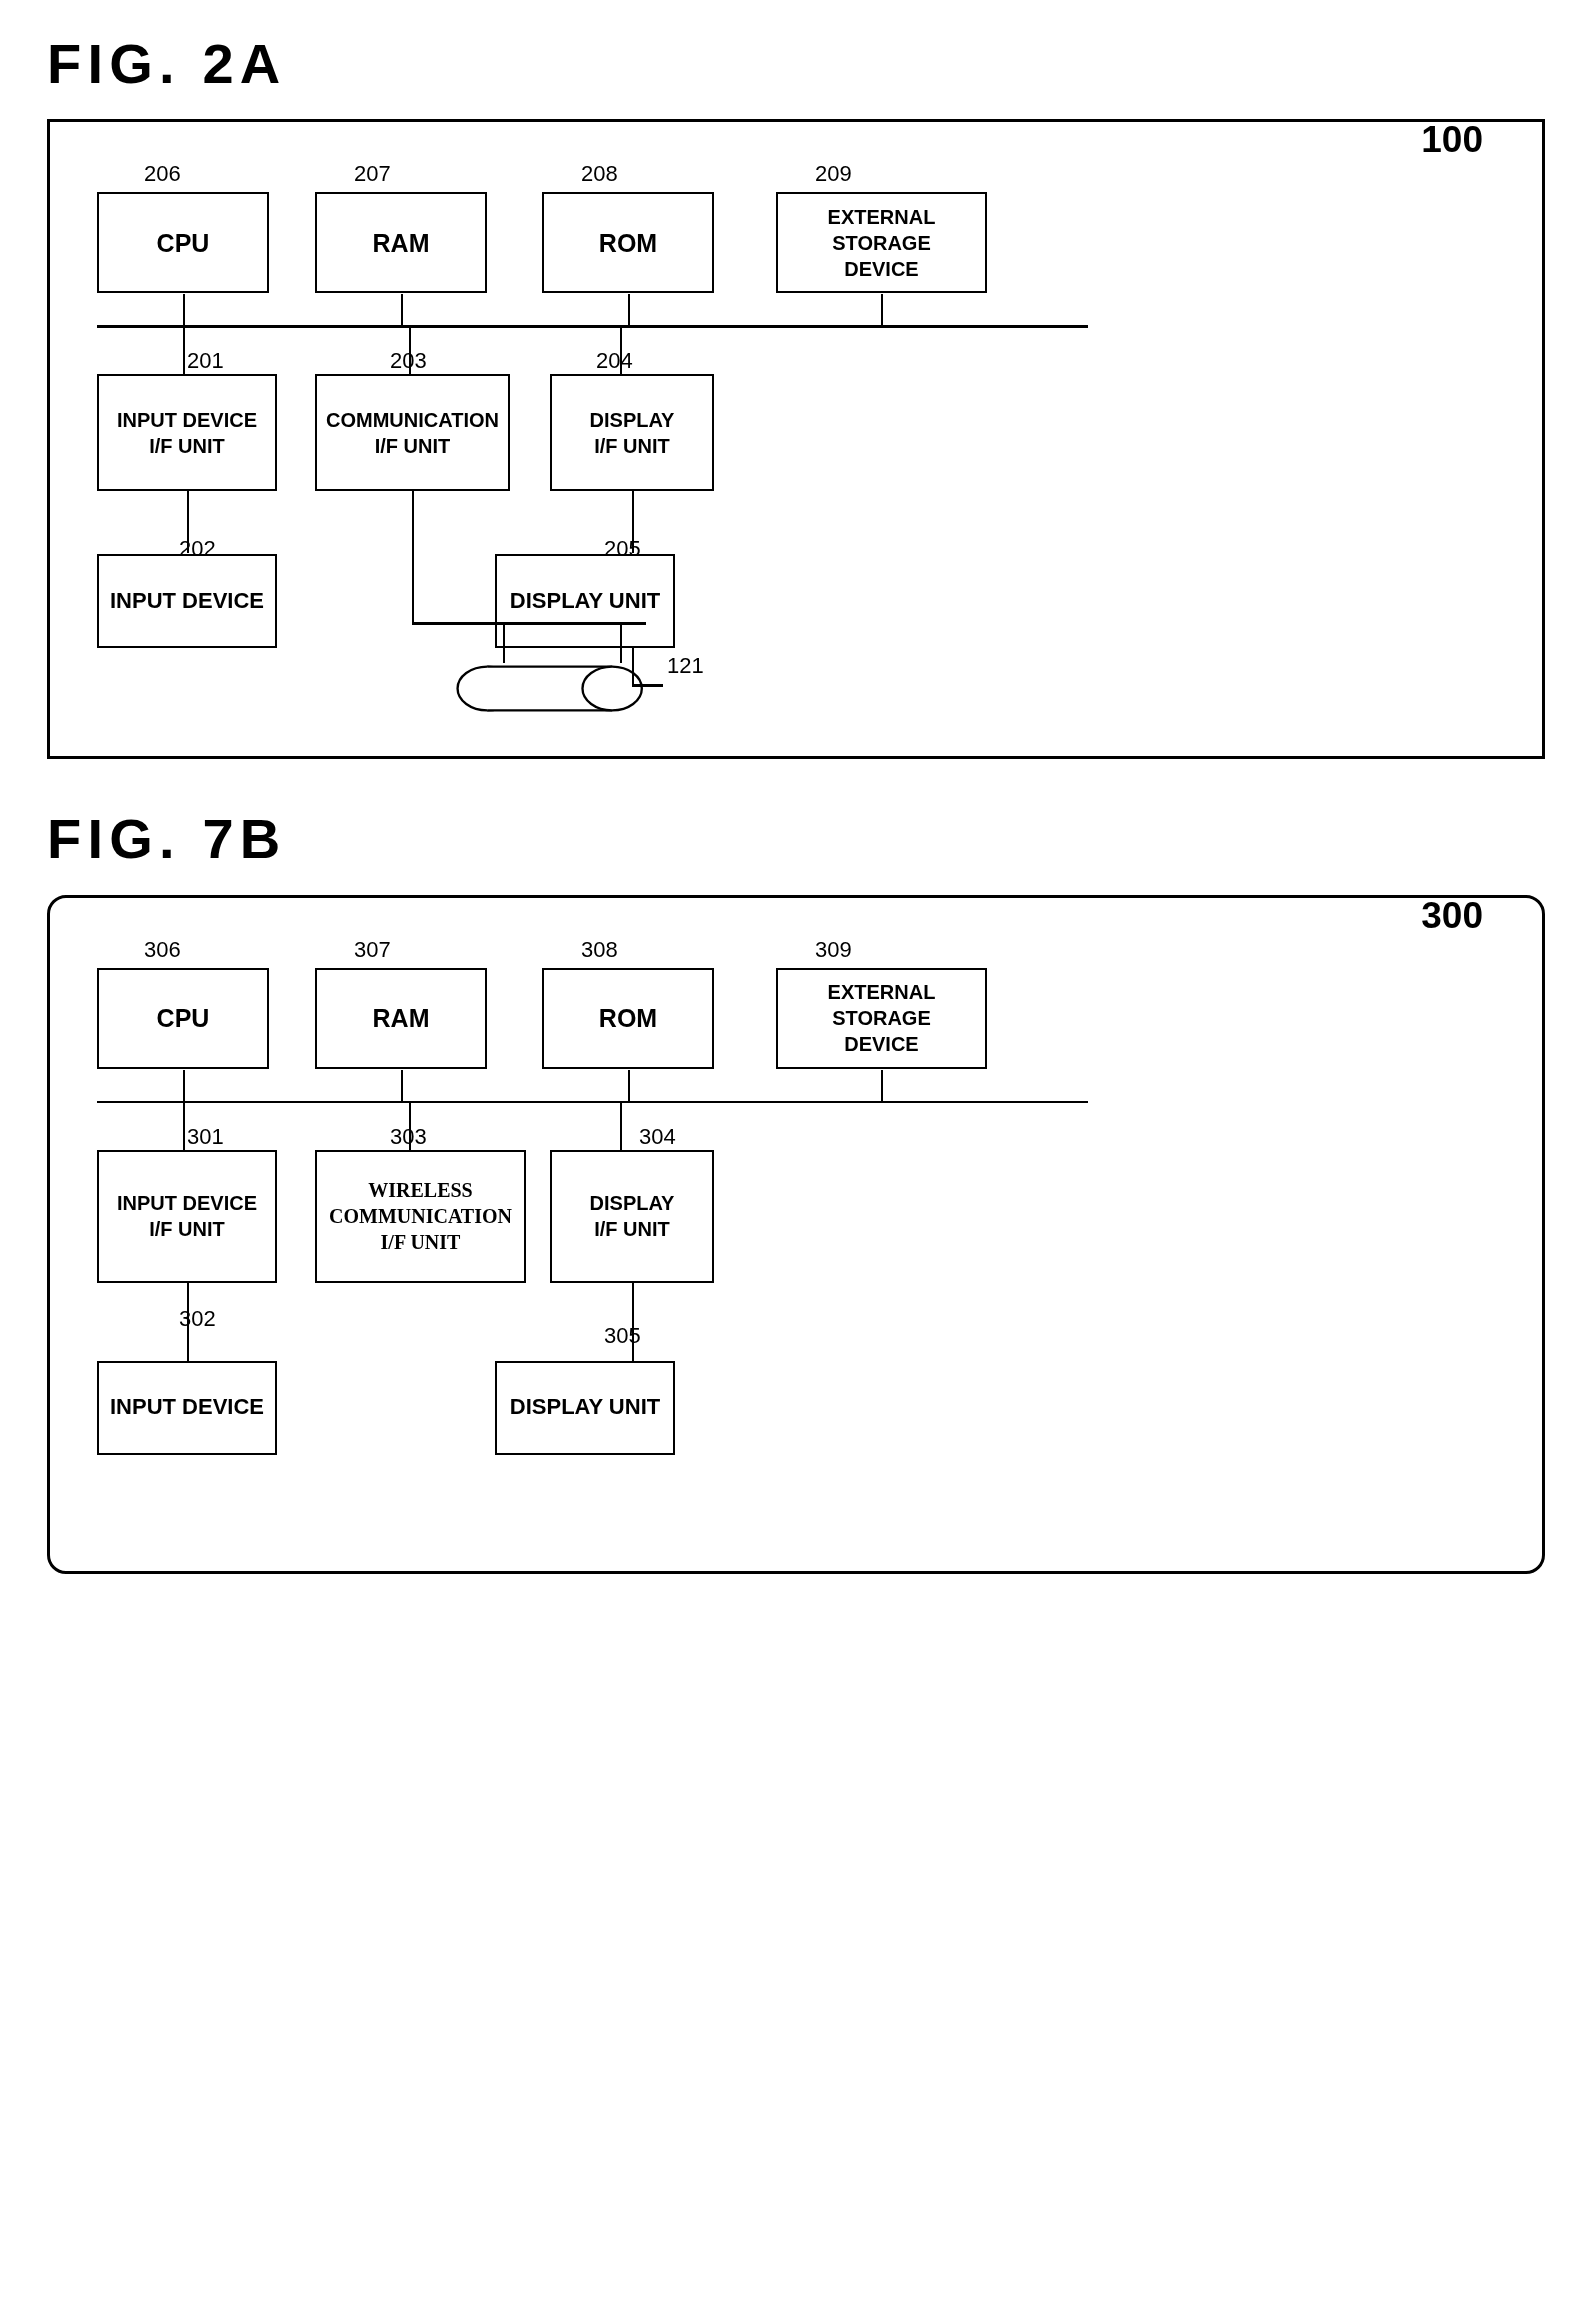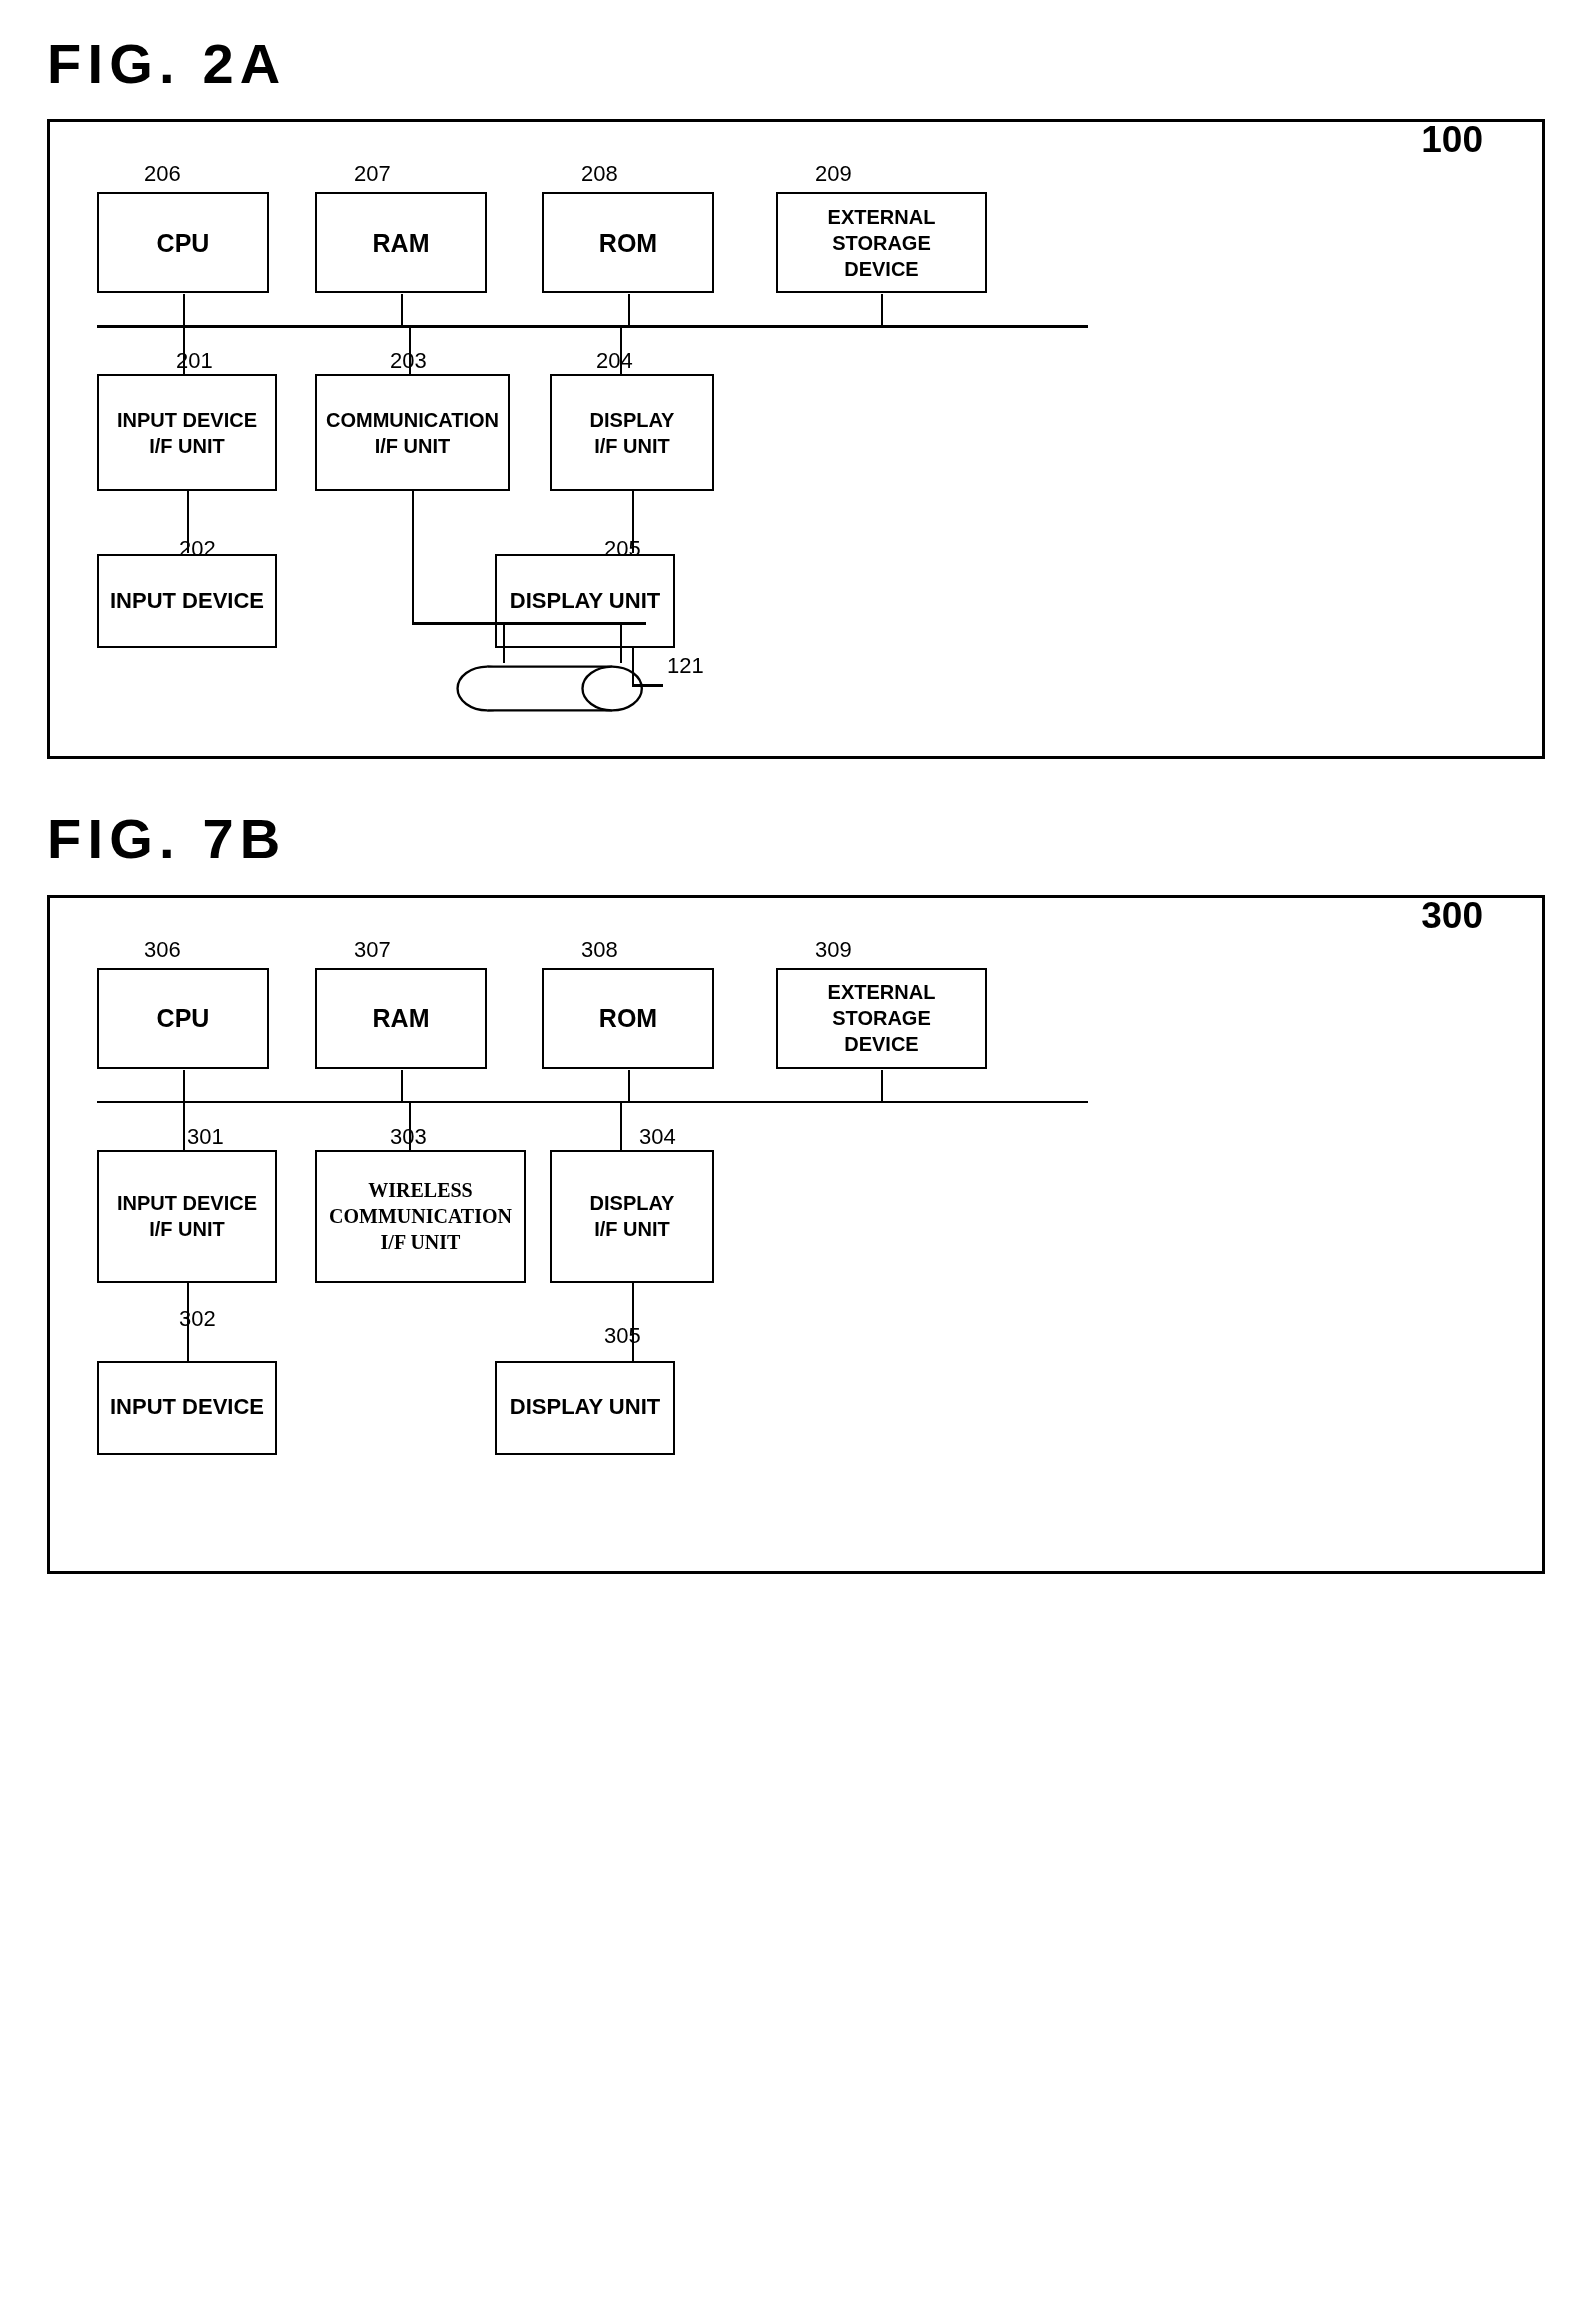--- a/index.html
+++ b/index.html
@@ -54,20 +54,21 @@
       height: 703px;
     }
 
     .fig2a .block-cpu { width: 172px; height: 101px; }
     .fig2a .block-ram { width: 172px; height: 101px; }
     .fig2a .block-rom { width: 172px; height: 101px; }
     .fig2a .block-ext { width: 203px; height: 101px; }
 
     .fig2b {
       height: 703px;
+      border-radius: 19px;
     }
 
     
     .v-line, .h-line {
       position: absolute;
       background: #000;
     }
   </style>
 </head>
 <body>
@@ -100,21 +101,21 @@
     <div class="v-line" style="position:absolute; top:172px; left:351px; width:2.3px; height:31px;"></div>
     <div class="v-line" style="position:absolute; top:172px; left:578px; width:2.3px; height:31px;"></div>
     <div class="v-line" style="position:absolute; top:172px; left:831px; width:2.3px; height:31px;"></div>
 
     <div class="h-line" style="position:absolute; top:203px; left:47px; width:991px; height:2.3px;"></div>
 
     <div class="v-line" style="position:absolute; top:205px; left:133px; width:2.3px; height:47px;"></div>
     <div class="v-line" style="position:absolute; top:205px; left:359px; width:2.3px; height:47px;"></div>
     <div class="v-line" style="position:absolute; top:205px; left:570px; width:2.3px; height:47px;"></div>
 
-    <span class="ref-label" style="top:226px; left:126px;text-align:right;">201</span>
+    <span class="ref-label" style="top:226px; left:137px;text-align:right;">201</span>
     <span class="ref-label" style="top:226px; left:340px;">203</span>
     <span class="ref-label" style="top:226px; left:546px;">204</span>
 
     <div class="block" style="position:absolute; top:252px; left:47px; width:180px; height:117px; font-size:20px;">
       <span>INPUT DEVICE<br>I/F UNIT</span>
     </div>
     <div class="block" style="position:absolute; top:252px; left:265px; width:195px; height:117px; font-size:20px;">
       <span>COMMUNICATION<br>I/F UNIT</span>
     </div>
     <div class="block" style="position:absolute; top:252px; left:500px; width:164px; height:117px; font-size:20px;">

